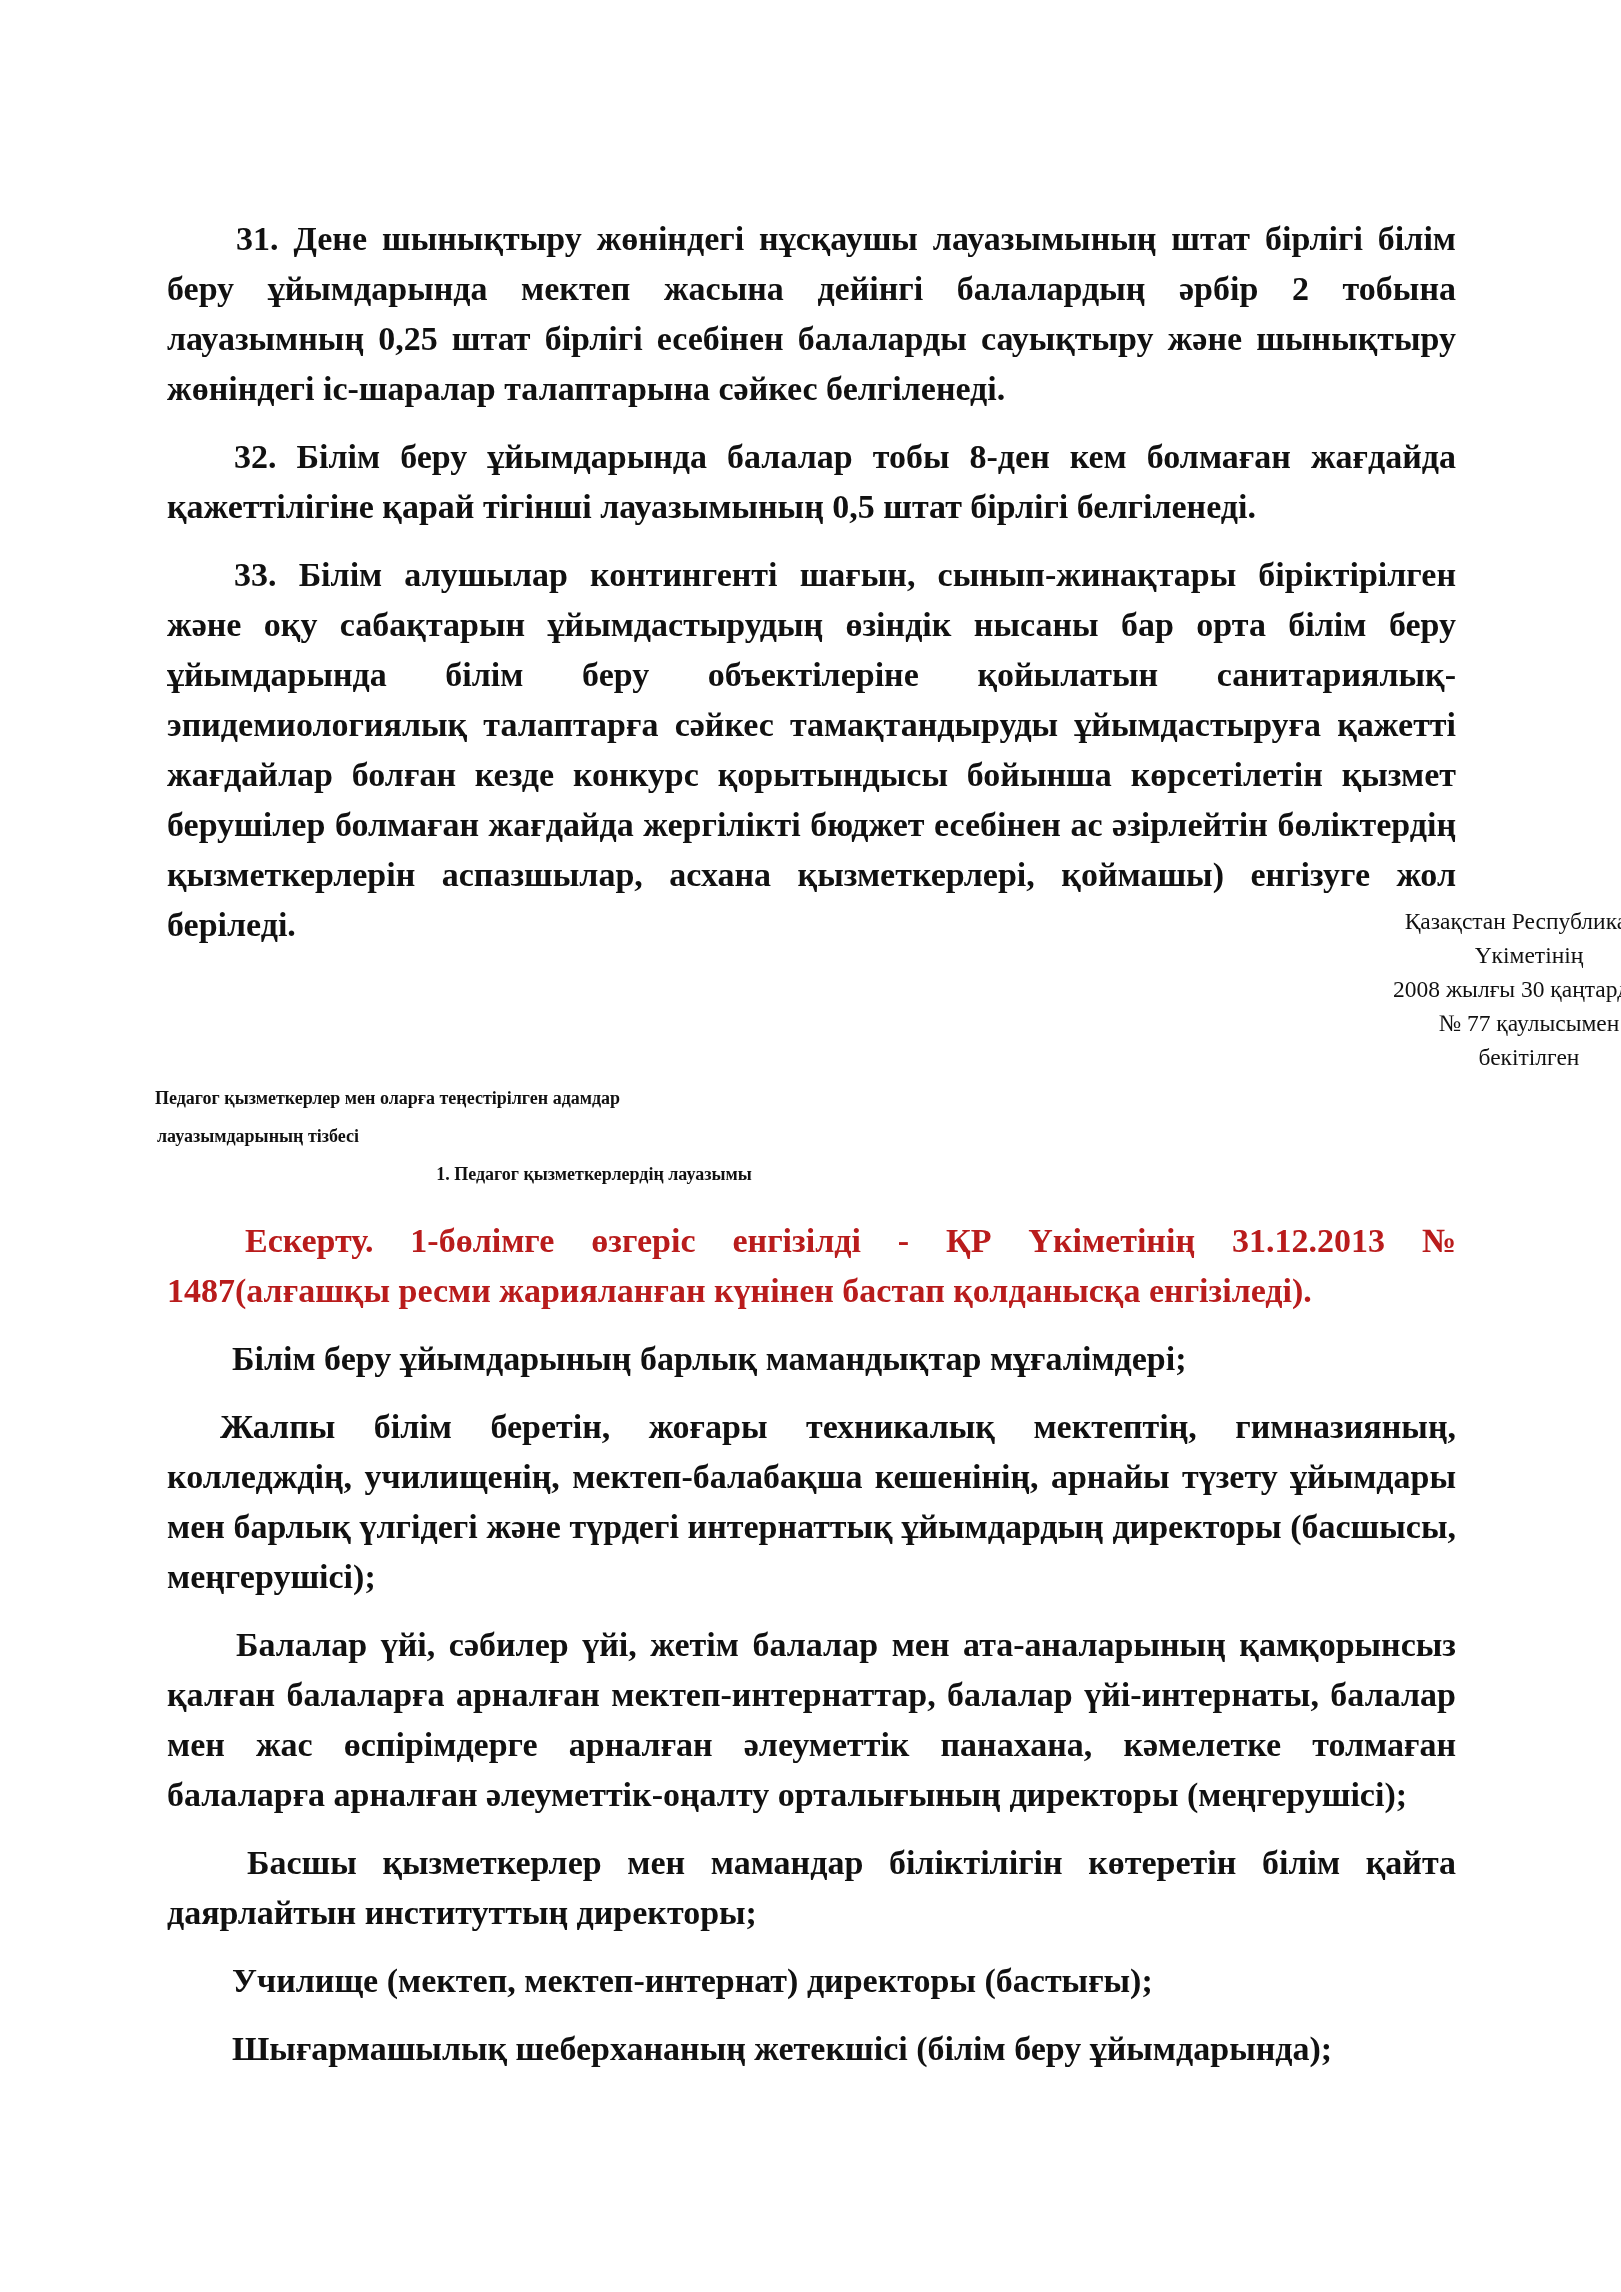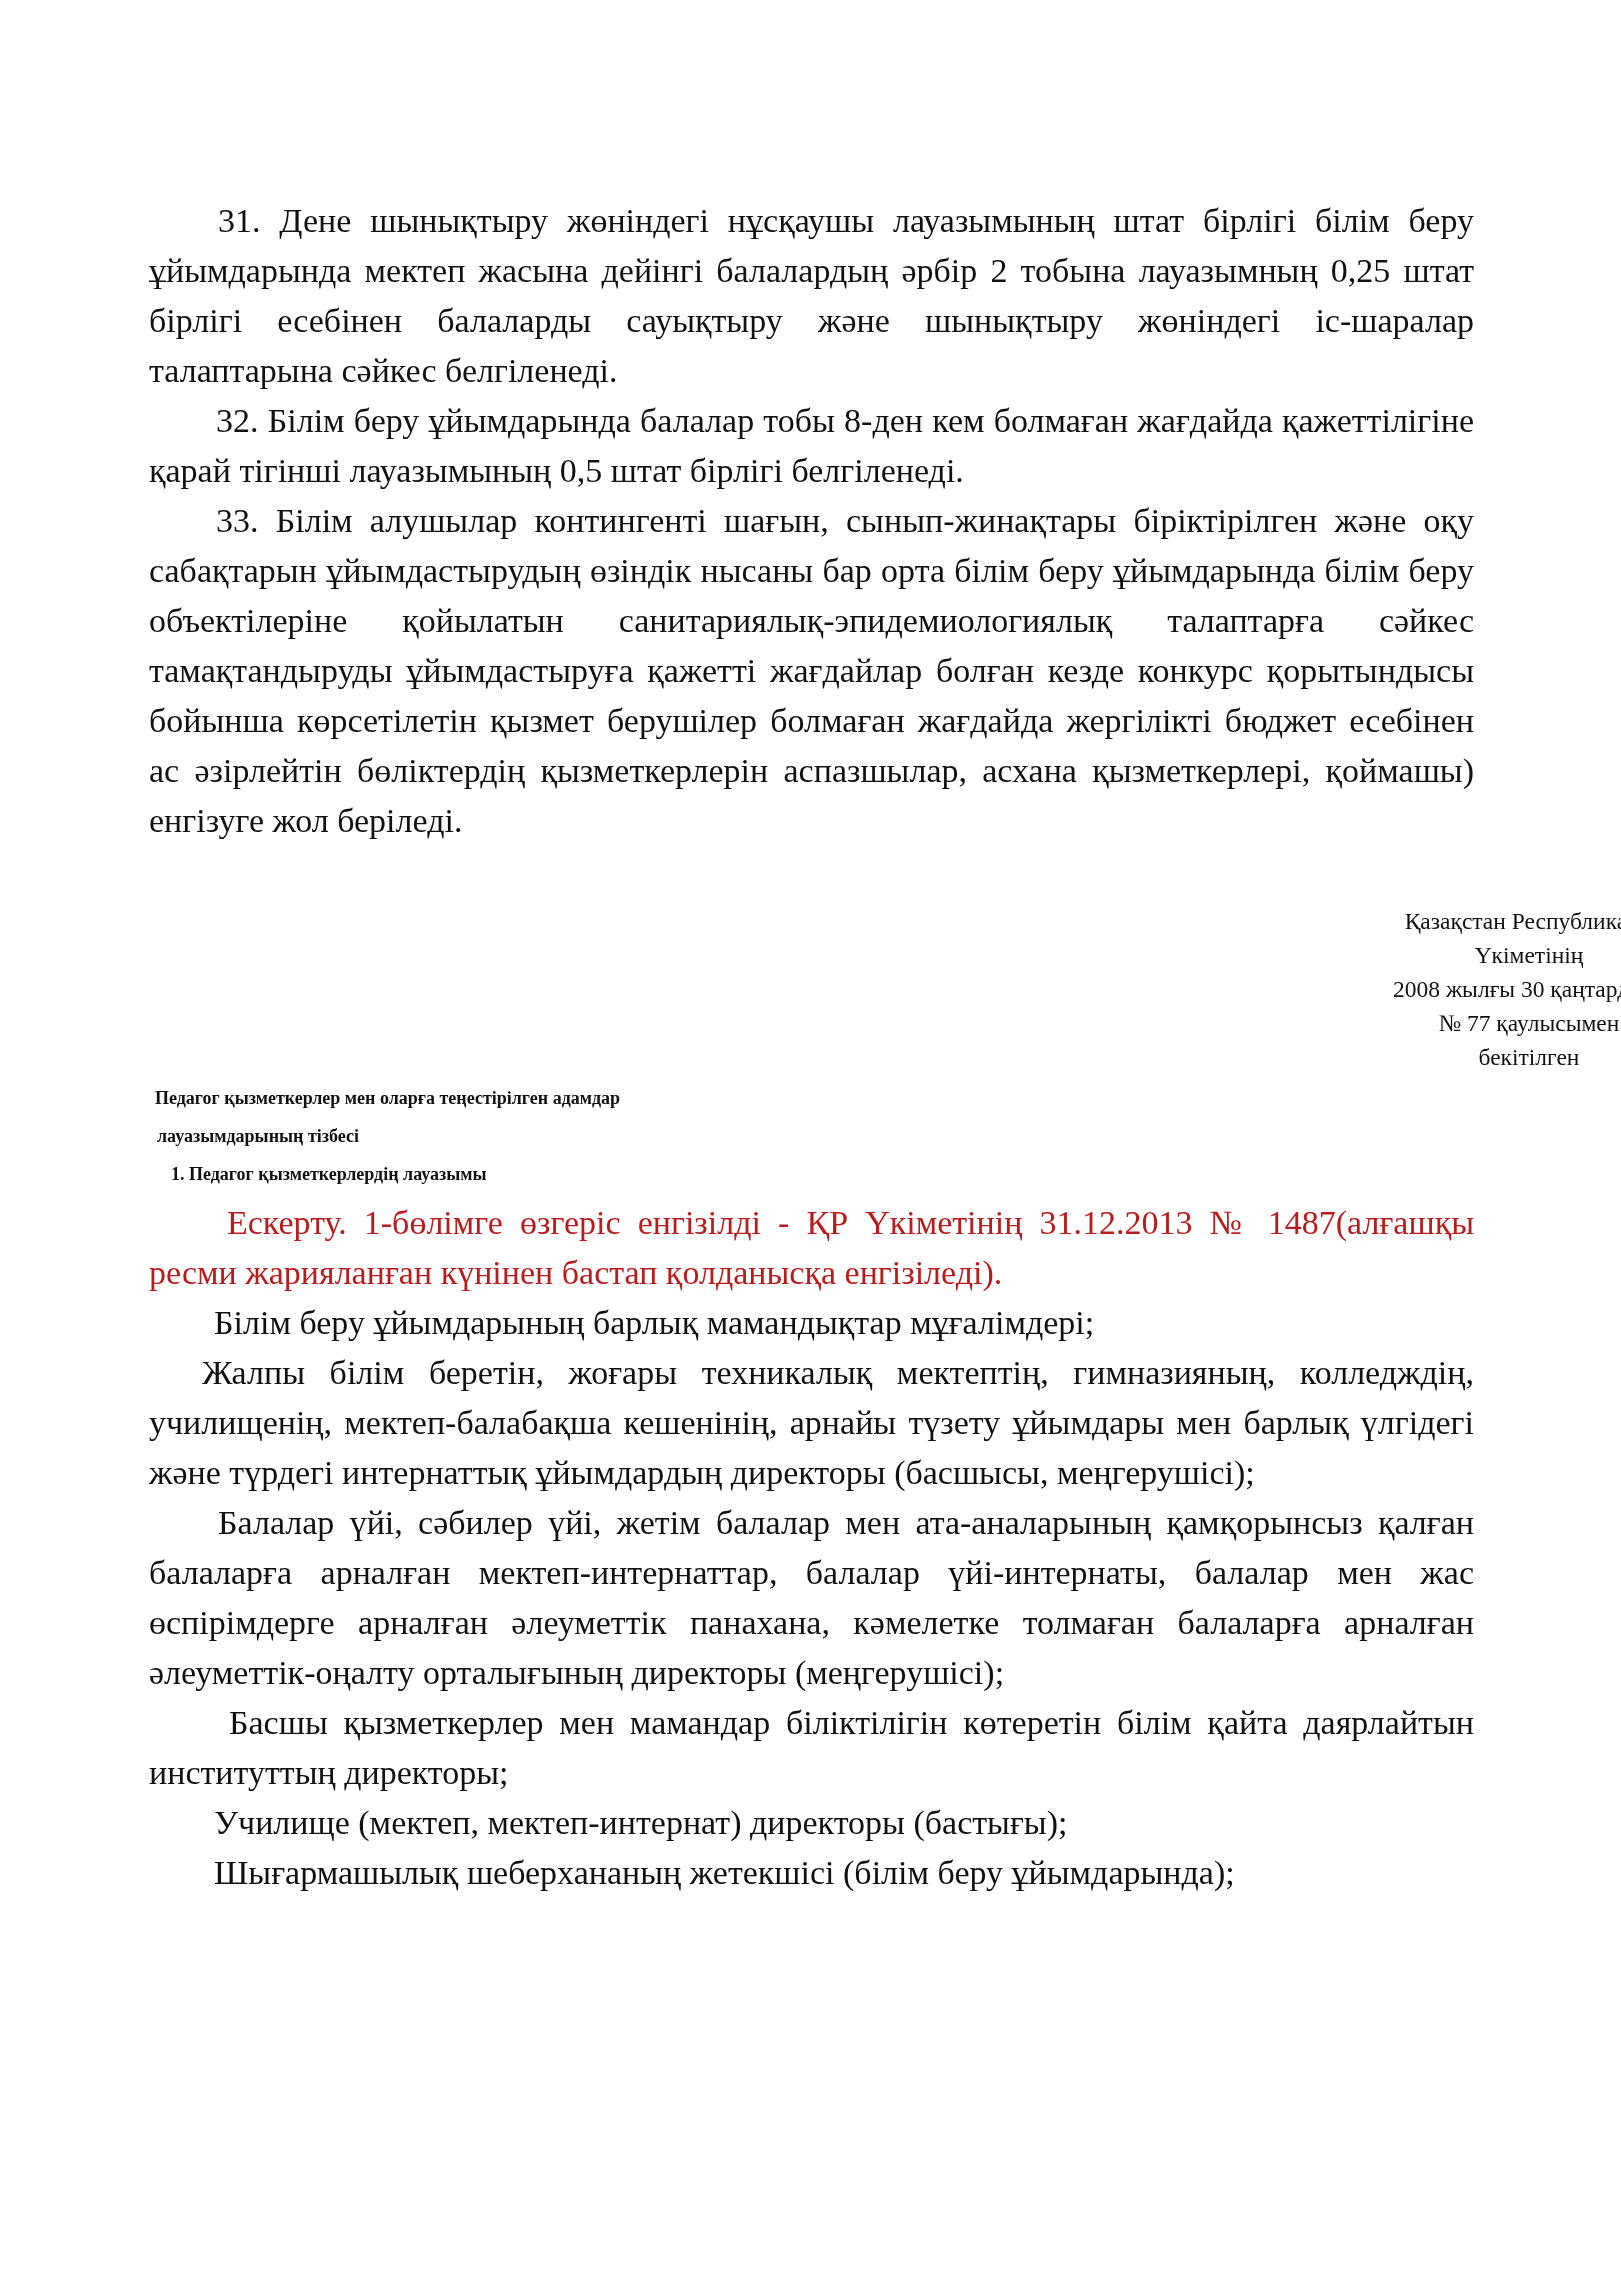--- a/index.html
+++ b/index.html
@@ -26,22 +26,23 @@
       position: absolute;
       left: 149px;
       width: 1325px;
       font-size: 34px;
       line-height: 50px;
       text-align: justify;
       text-align-last: left;
       letter-spacing: 0;
     }
     .body-block p {
-      margin: 0;
+      margin: 18px;
       text-indent: 67px;
+      font-weight: bold;
     }
     #sec1 { top: 196px; }
     #sec1 p.p31 { text-indent: 69px; }
 
     .approval {
       position: absolute;
       top: 904px;
       left: 1343px;
       width: 372px;
       font-size: 23.5px;
@@ -56,21 +57,21 @@
       left: 153px;
       top: 1081px;
       width: 882px;
       font-family: "Liberation Serif", "DejaVu Serif", serif;
       font-weight: bold;
       font-size: 18px;
       line-height: 34px;
     }
     .heading-block .h-title { margin: 0 0 0 2px; }
     .heading-block .h-title2 { margin: 4px; }
-    .heading-block .h-sub { margin: 0 0 0 18px; }
+    .heading-block .h-sub { margin: 0 0 0 0; text-align: center; }
 
     #sec2 { top: 1198px; }
     #sec2 p.note {
       color: #d0141c;
       text-indent: 78px;
     }
     #sec2 p.i1 { text-indent: 65px; }
     #sec2 p.i2 { text-indent: 53px; }
     #sec2 p.i3 { text-indent: 69px; }
     #sec2 p.i4 { text-indent: 80px; }

